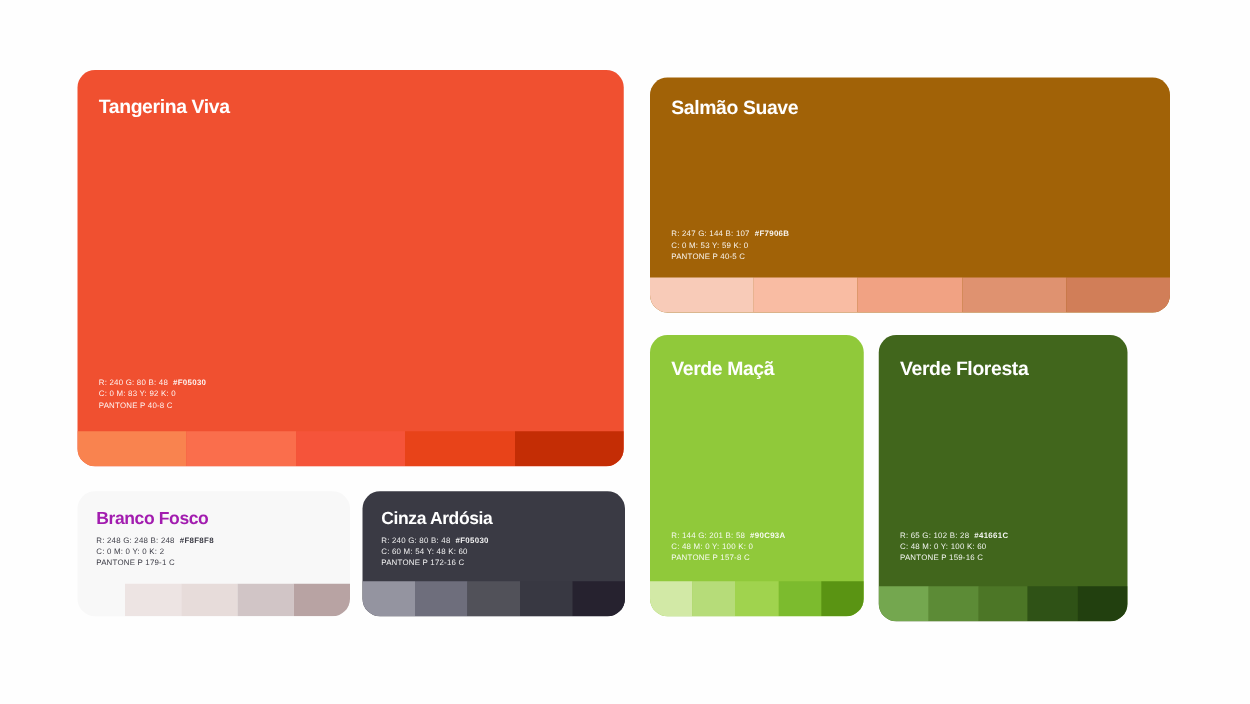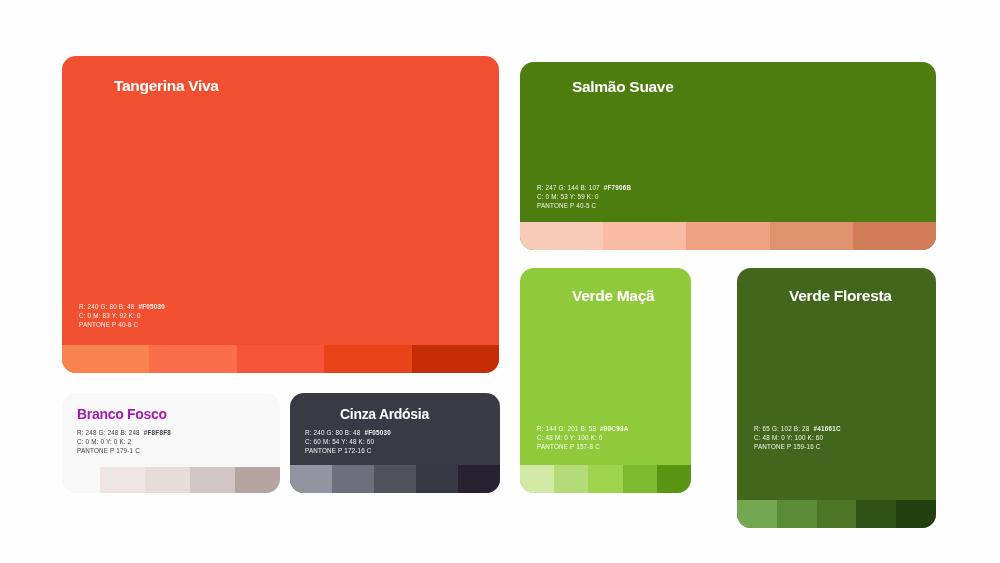--- a/index.html
+++ b/index.html
@@ -66,21 +66,21 @@
     display: flex;
     height: 28px;
   }
   .strip.inset {
     left: 38px;
     height: 26px;
   }
   .strip .sw { flex: 1 1 0; }
 
   
-  .on-dark .card-title { color: #ffffff; margin-left: 35px; }
+  .on-dark .card-title { color: #ffffff; }
   .on-dark .card-meta  { color: rgba(255,255,255,0.93); }
 
   
   .on-light .card-title { color: #a21caf; }
   .on-light .card-meta  { color: #3c3c46; }
 
   
   #card-tangerina {
     left: 62px;  top: 56px;  width: 437px; height: 317px;
   }
@@ -93,21 +93,21 @@
   #card-salmao .card-title { left: 17px; top: 17px; }
   #card-salmao .card-meta  { left: 17px; top: 122px; }
 
   #card-verde-maca {
     left: 520px; top: 268px; width: 171px; height: 225px;
   }
   #card-verde-maca .card-title { left: 17px; top: 20px; }
   #card-verde-maca .card-meta  { left: 17px; top: 157px; }
 
   #card-verde-floresta {
-    left: 737px; top: 268px; width: 199px; height: 260px;
+    left: 703px; top: 268px; width: 199px; height: 229px;
   }
   #card-verde-floresta .card-title { left: 17px; top: 20px; }
   #card-verde-floresta .card-meta  { left: 17px; top: 157px; }
 
   #card-branco {
     left: 62px;  top: 393px; width: 218px; height: 100px;
   }
   #card-branco .card-title { left: 15px; top: 14px; font-size: 14px; }
   #card-branco .card-meta  { left: 15px; top: 36px; }
 
@@ -131,21 +131,21 @@
     </div>
     <div class="strip">
         <div class="sw" style="background-color: rgb(249, 131, 79);"></div>
         <div class="sw" style="background-color: rgb(250, 110, 76);"></div>
         <div class="sw" style="background-color: rgb(245, 84, 58);"></div>
         <div class="sw" style="background-color: rgb(232, 67, 25);"></div>
         <div class="sw" style="background-color: rgb(196, 45, 5);"></div>
       </div>
   </div>
 
-  <div class="card on-dark" id="card-salmao" style="background-color: #4d7c0f;">
+  <div class="card on-dark" id="card-salmao" style="background-color: #a16207;">
     <div class="card-title">Salmão Suave</div>
     <div class="card-meta">
       <span class="meta-line"><span>R: 247  G: 144   B: 107</span><span class="hex">#F7906B</span></span>
       <span class="meta-line">C: 0  M: 53   Y: 59   K: 0</span>
       <span class="meta-line">PANTONE P 40-5 C</span>
     </div>
     <div class="strip">
         <div class="sw" style="background-color: rgb(248, 203, 184);"></div>
         <div class="sw" style="background-color: rgb(249, 188, 163);"></div>
         <div class="sw" style="background-color: rgb(241, 162, 131);"></div>

